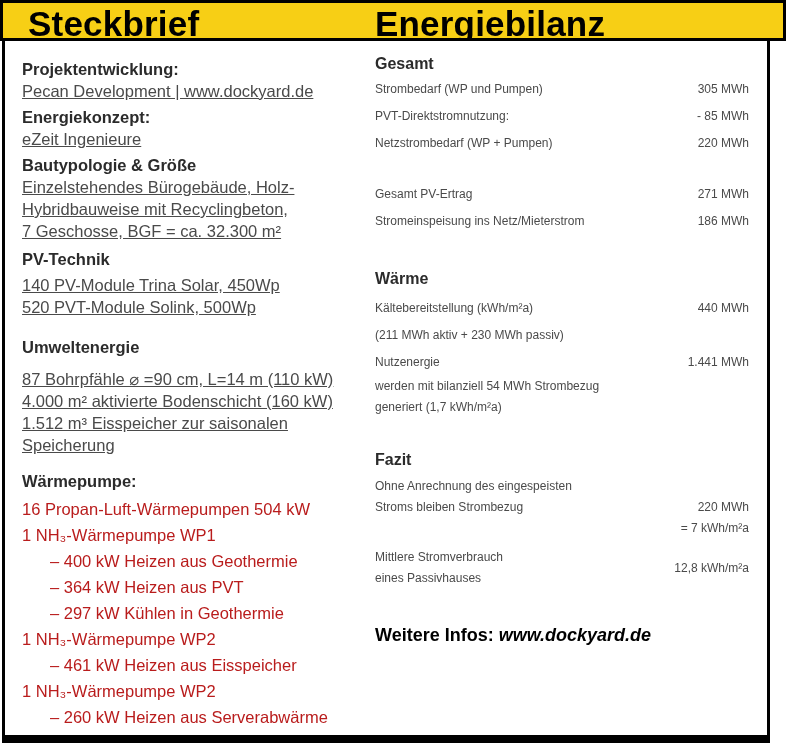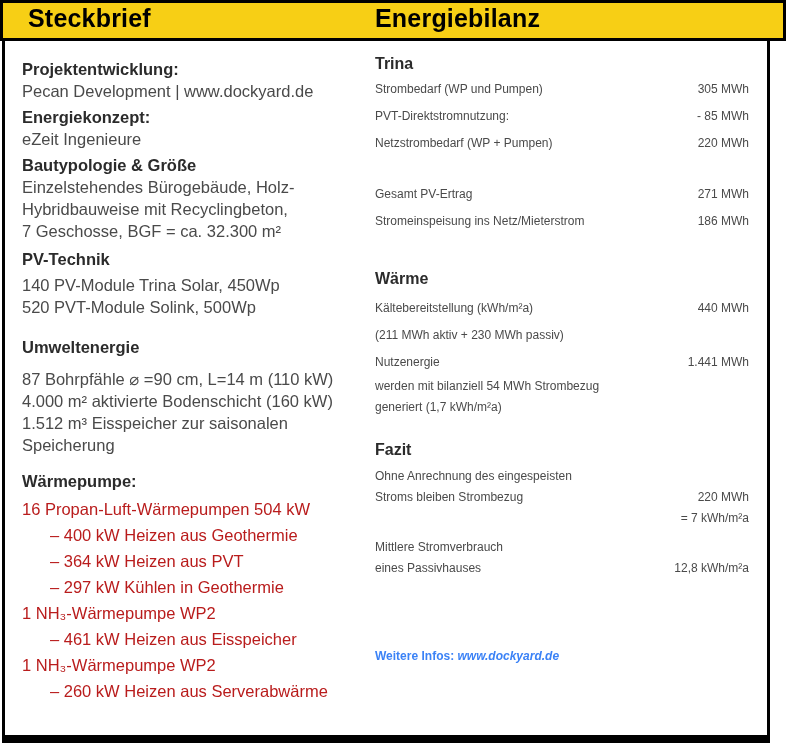--- a/index.html
+++ b/index.html
@@ -6,66 +6,66 @@
   .page {
     position:relative; width:800px; height:743px; background:#ffffff;
     font-family:"Liberation Sans","DejaVu Sans",sans-serif; overflow:hidden;
   }
   
   .band {
     position:absolute; left:0; top:0; width:780px; height:35px;
     background:var(--accent,#F7CF15); border:3px solid var(--line,#000);
   }
   .band-title {
-    position:absolute; top:1px; font-size:25px; font-weight:800;
+    position:absolute; top:1px; font-size:35px; font-weight:800;
     color:#000; letter-spacing:0.2px; white-space:nowrap;
   }
   .band-title.left  { left:25px; }
   .band-title.right { left:372px; }
   
   .card {
     position:absolute; left:2px; top:41px; width:768px; height:702px;
     border-left:3px solid var(--line,#000);
     border-right:3px solid var(--line,#000);
     border-bottom:8px solid var(--line,#000);
     background:#fff; box-sizing:border-box;
   }
   .col { position:absolute; top:52px; }
   .col-left  { left:22px;  width:340px; }
   .col-right { left:375px; width:374px; }
 
   
   .sec { margin:0; }
   .h  { font-size:16.5px; font-weight:700; color:#2b2b2b; line-height:22px; }
-  .t  { font-size:16.5px; color:#4a4a4a; line-height:22px; white-space:pre-line; }
+  .t  { font-size:16.5px; color:#4a4a4a; line-height:22px; white-space:pre-line;text-decoration:underline; }
   .sec-m6  { margin-top:6px; }
   .sec-m12 { margin-top:4px; }
   .sec-m18 { margin-top:18px; }
   .sec-m14 { margin-top:14px; }
   .b-m4  { margin-top:4px; }
   .b-m10 { margin-top:10px; }
   .wp-item { font-size:16.5px; color:#b91c1c; line-height:26px; white-space:pre-line; }
   .wp-item.sub { padding-left:28px; }
 
   
   .rh { font-size:16px; font-weight:700; color:#2b2b2b; line-height:24px; }
   .row { display:flex; justify-content:space-between; align-items:baseline;
          font-size:12px; color:#4a4a4a; line-height:27px; }
   .row .lbl { white-space:pre-line; }
   .row .val { white-space:pre-line; text-align:right; flex:0 0 auto; }
   .row.tight { line-height:21px; }
   .row.top { align-items:flex-start; }
   .row.top .val { margin-top:21px; }
-  .row.bottom { align-items:flex-end; }
+  .row.bottom { align-items:center; }
   .gap24 { margin-top:24px; }
   .gap32 { margin-top:32px; }
-  .gap30 { margin-top:20px; }
+  .gap30 { margin-top:30px; }
   .gap8  { margin-top:8px; }
   .rh-mb4 { margin-bottom:4px; }
-  .footer { margin-top:70px; font-size:12px; color:#3b82f6; font-weight:700; }
+  .footer { margin-top:36px; font-size:18px; color:#000000; font-weight:700; }
   .footer .url { font-style:italic; }
 </style>
 </head>
 <body>
 
 <div class="page">
 
   <div class="band">
     <div class="band-title left">Steckbrief</div>
     <div class="band-title right">Energiebilanz</div>
@@ -102,34 +102,35 @@
       <div class="h">Umweltenergie</div>
       <div class="t b-m10">87 Bohrpfähle  ⌀ =90 cm, L=14 m (110 kW)
 4.000 m² aktivierte Bodenschicht (160 kW)
 1.512 m³ Eisspeicher zur saisonalen
 Speicherung</div>
     </section>
 
     <section class="sec sec-m14">
       <div class="h">Wärmepumpe:</div>
       <div class="wp-item b-m4">16 Propan-Luft-Wärmepumpen 504 kW</div>
+      <div class="wp-item">1 NH₃-Wärmepumpe WP1</div>
       <div class="wp-item sub">– 400 kW Heizen aus Geothermie</div>
       <div class="wp-item sub">– 364 kW Heizen aus PVT</div>
       <div class="wp-item sub">– 297 kW Kühlen in Geothermie</div>
       <div class="wp-item">1 NH₃-Wärmepumpe WP2</div>
       <div class="wp-item sub">– 461 kW Heizen aus Eisspeicher</div>
       <div class="wp-item">1 NH₃-Wärmepumpe WP2</div>
       <div class="wp-item sub">– 260 kW Heizen aus Serverabwärme</div>
     </section>
 
   </div>
 
   <div class="col col-right">
 
-    <div class="rh">Trina</div>
+    <div class="rh">Gesamt</div>
 
     <div class="row">
       <span class="lbl">Strombedarf (WP und Pumpen)</span>
       <span class="val">305 MWh</span>
     </div>
     <div class="row">
       <span class="lbl">PVT-Direktstromnutzung:</span>
       <span class="val">- 85 MWh</span>
     </div>
     <div class="row">

